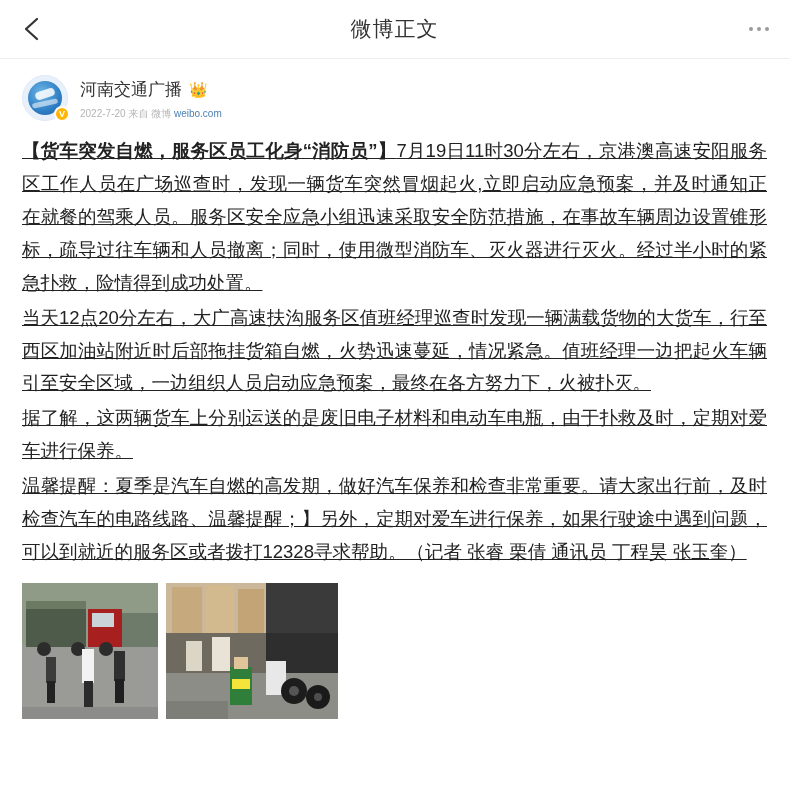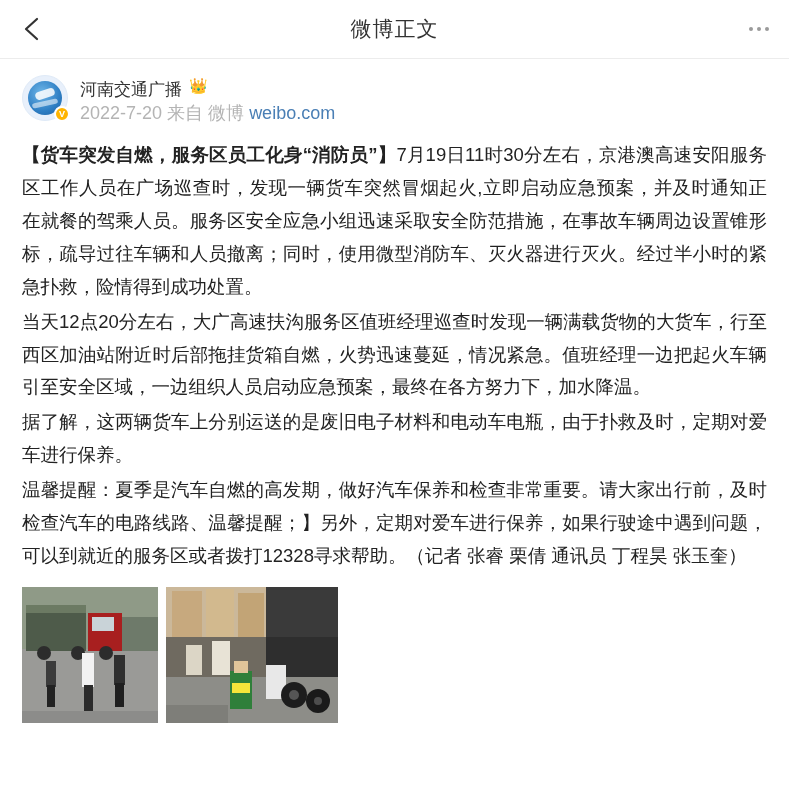--- a/index.html
+++ b/index.html
@@ -134,49 +134,52 @@
     font-size: 9px;
     line-height: 12px;
     text-align: center;
     font-weight: bold;
   }
   .author-meta {
     padding-top: 3px;
   }
   .author-name-row {
     display: flex;
+    align-items: center;
     gap: 7px;
   }
   .author-name {
     font-size: 17px;
     color: #333;
     font-weight: 400;
   }
   .crown-icon {
     font-size: 15px;
     line-height: 1;
   }
   .post-time {
-    font-size: 18px;
+    margin-top: 6px;
+    font-size: 10px;
     color: #b4b4b4;
   }
   .post-source {
     color: #b4b4b4;
   }
   .post-source-link {
     color: #4a7fb5;
   }
 
   
   .content {
     margin-top: 14px;
     font-size: 18.5px;
     line-height: 1.78;
     color: #222;
     text-align: justify;
+    text-decoration: underline;
   }
   .content p {
     margin: 0 0 2px 0;
   }
   .content .bold {
     font-weight: bold;
   }
 
   
   .images {
@@ -233,21 +236,21 @@
         <span>2022-7-20</span>
         <span class="post-source">来自</span>
         <span class="post-source">微博</span>
         <span class="post-source-link">weibo.com</span>
       </div>
     </div>
   </div>
 
   <div class="content">
     <p><span class="bold">【货车突发自燃，服务区员工化身“消防员”】</span><span>7月19日11时30分左右，京港澳高速安阳服务区工作人员在广场巡查时，发现一辆货车突然冒烟起火,立即启动应急预案，并及时通知正在就餐的驾乘人员。服务区安全应急小组迅速采取安全防范措施，在事故车辆周边设置锥形标，疏导过往车辆和人员撤离；同时，使用微型消防车、灭火器进行灭火。经过半小时的紧急扑救，险情得到成功处置。</span></p>
-    <p>当天12点20分左右，大广高速扶沟服务区值班经理巡查时发现一辆满载货物的大货车，行至西区加油站附近时后部拖挂货箱自燃，火势迅速蔓延，情况紧急。值班经理一边把起火车辆引至安全区域，一边组织人员启动应急预案，最终在各方努力下，加水降温。</p>
+    <p>当天12点20分左右，大广高速扶沟服务区值班经理巡查时发现一辆满载货物的大货车，行至西区加油站附近时后部拖挂货箱自燃，火势迅速蔓延，情况紧急。值班经理一边把起火车辆引至安全区域，一边组织人员启动应急预案，最终在各方努力下，火被扑灭。</p>
     <p>据了解，这两辆货车上分别运送的是废旧电子材料和电动车电瓶，由于扑救及时，定期对爱车进行保养。</p>
     <p>温馨提醒：夏季是汽车自燃的高发期，做好汽车保养和检查非常重要。请大家出行前，及时检查汽车的电路线路、温馨提醒；】另外，定期对爱车进行保养，如果行驶途中遇到问题，可以到就近的服务区或者拨打12328寻求帮助。（记者 张睿 栗倩 通讯员 丁程昊 张玉奎）</p>
   </div>
 
   <div class="images">
     <div class="photo">
       <svg width="136" height="136" viewBox="0 0 136 136">
         <rect x="0" y="0" width="136" height="136" fill="#b9bdb4"></rect>
         <rect x="0" y="0" width="136" height="62" fill="#8f9a87"></rect>
         <rect x="0" y="62" width="136" height="74" fill="#9a9a97"></rect>

